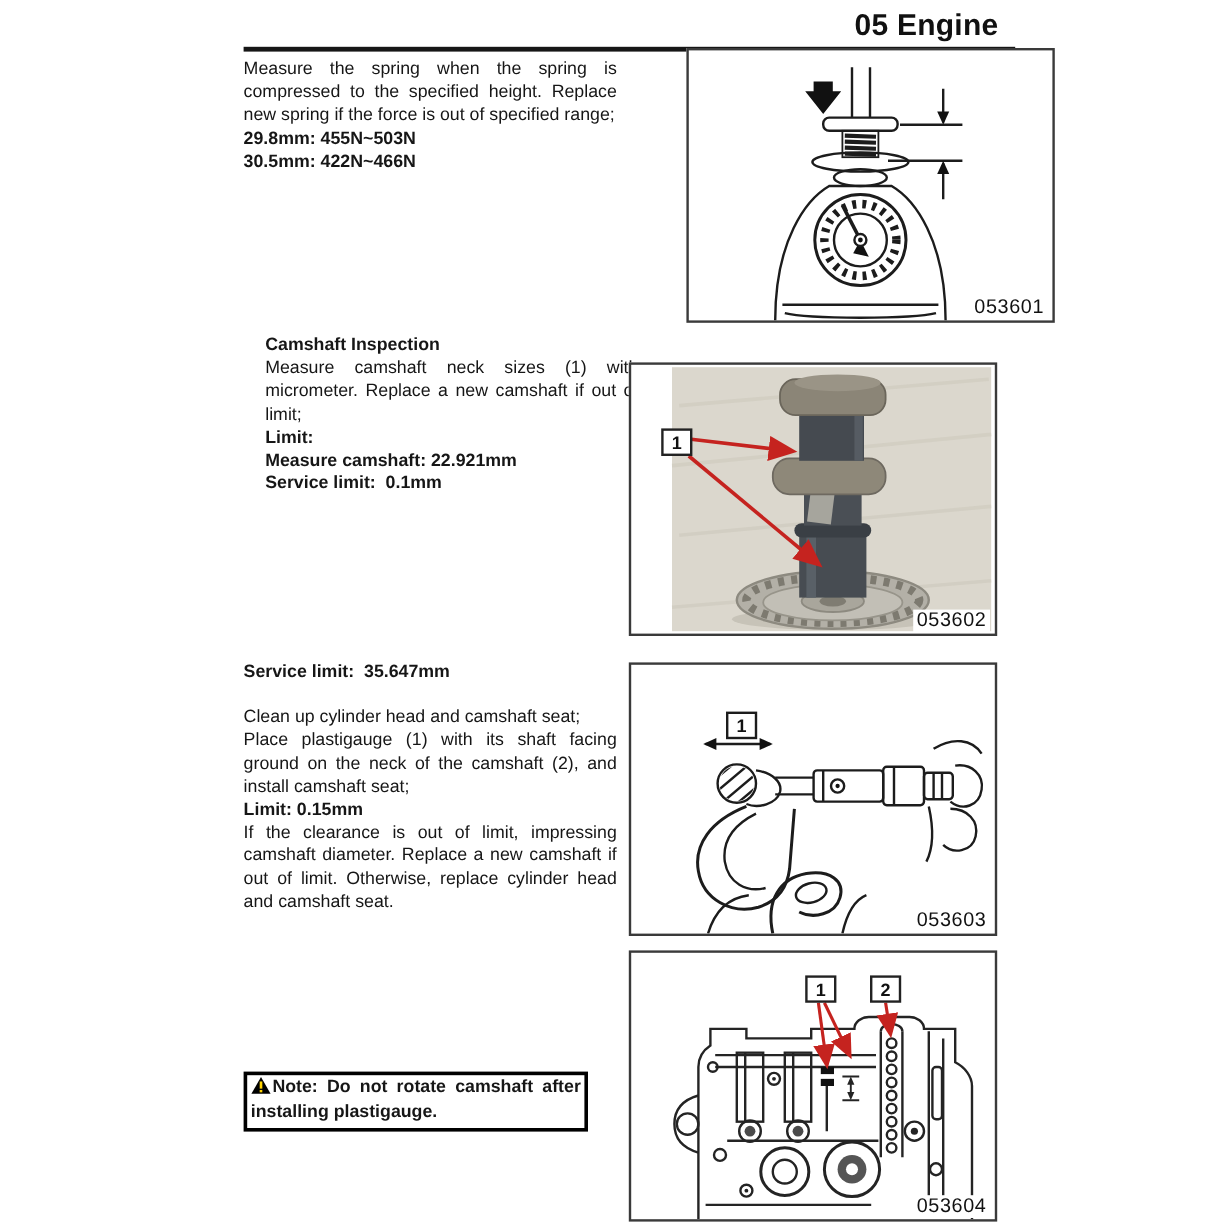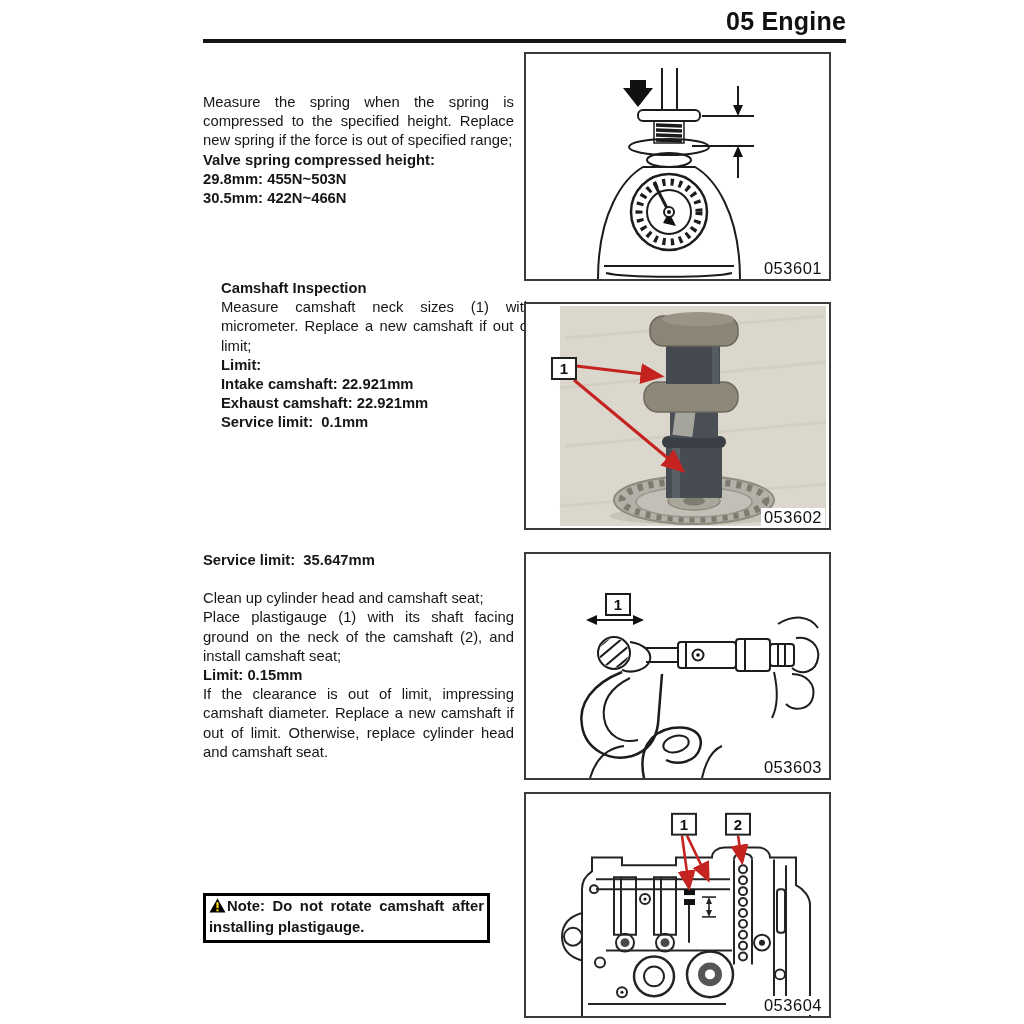--- a/index.html
+++ b/index.html
@@ -1,59 +1,57 @@
 <!DOCTYPE html>
 <html><head>
 <meta charset="utf-8">
 <style>
   html,body{margin:0;padding:0;background:#ffffff;overflow:hidden;}
   body{width:1024px;height:1024px;position:relative;
        font-family:"Liberation Sans", sans-serif;color:#161616;}
-  .page-title{position:absolute;top:7px;right:178px;font-size:25px;font-weight:bold;
+  .page-title{position:absolute;top:7px;right:192px;font-size:25px;font-weight:bold;
               letter-spacing:0.2px;color:#111;}
   .header-rule{position:absolute;top:39px;left:203px;width:643px;height:3.5px;background:#161616;}
   .txt{position:absolute;left:203px;width:311px;font-size:14.8px;line-height:19.2px;
        text-align:justify;}
   .txt p{margin:0;}
   .b{font-weight:bold;}
   .spec{font-weight:bold;white-space:pre-wrap;text-align:left;}
   .gap-after{margin-bottom:19px !important;}
   .note-box{position:absolute;left:203px;top:893px;width:287px;box-sizing:border-box;
             border:3px solid #000;padding:1px 3px 3px 3px;font-size:14.8px;line-height:19.2px;
             font-weight:bold;text-align:justify;}
   .warn-icon{display:inline-block;vertical-align:-2px;margin-right:1px;}
   .fig{position:absolute;left:524px;width:307px;box-sizing:border-box;
        border:2px solid #3a3a3a;background:#fff;}
   .fig svg{display:block;width:100%;height:100%;}
   .fignum{position:absolute;right:4px;bottom:1px;font-size:16.5px;color:#111;
           background:#fff;padding:0 3px;letter-spacing:0.5px;}
-  #fig1{top:52px;height:229px;}
+  #fig1{top:40px;height:229px;margin-left:48px;}
   #fig2{top:302px;height:228px;}
   #fig3{top:552px;height:228px;}
   #fig4{top:792px;height:226px;}
 </style>
 </head>
 <body>
 
 <div class="page-title">05 Engine</div>
 <div class="header-rule"></div>
 
-<div class="txt" style="top:49px;margin-top:44px;">
+<div class="txt" style="top:49px;">
   <p>Measure the spring when the spring is compressed to the specified height. Replace new spring if the force is out of specified range;</p>
-  <p class="spec">Valve spring compressed height:</p>
   <p class="spec">29.8mm: 455N~503N</p>
   <p class="spec">30.5mm: 422N~466N</p>
 </div>
 
 <div class="txt" style="top:279px;margin-left:18px;">
   <p class="b">Camshaft Inspection</p>
   <p>Measure camshaft neck sizes (1) with micrometer. Replace a new camshaft if out of limit;</p>
   <p class="spec">Limit:</p>
-  <p class="spec">Intake camshaft: 22.921mm</p>
-  <p class="spec">Exhaust camshaft: 22.921mm</p>
+  <p class="spec">Measure camshaft: 22.921mm</p>
   <p class="spec">Service limit:  0.1mm</p>
 </div>
 
 <div class="txt" style="top:551px;">
   <p class="spec gap-after">Service limit:  35.647mm</p>
   <p>Clean up cylinder head and camshaft seat;</p>
   <p>Place plastigauge (1) with its shaft facing ground on the neck of the camshaft (2), and install camshaft seat;</p>
   <p class="spec">Limit: 0.15mm</p>
   <p>If the clearance is out of limit, impressing camshaft diameter. Replace a new camshaft if out of limit. Otherwise, replace cylinder head and camshaft seat.</p>
 </div>

